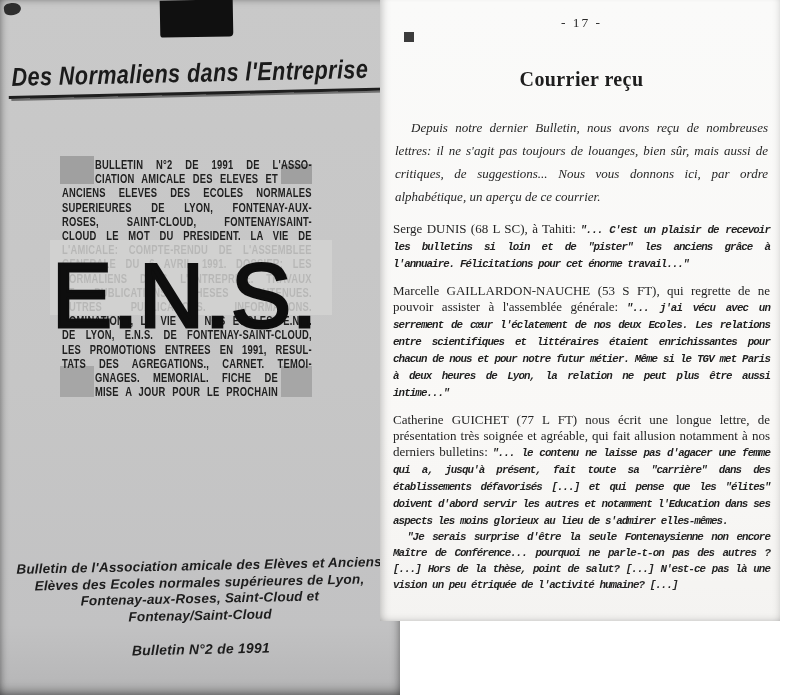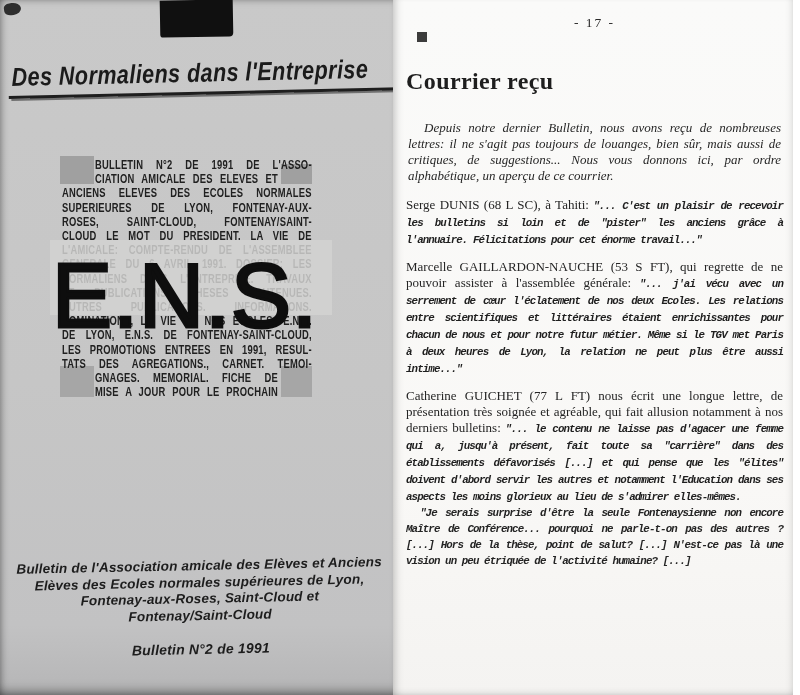--- a/index.html
+++ b/index.html
@@ -62,45 +62,45 @@
   }
   .lp-footer {
     position:absolute; left:0; top:558px; width:400px; text-align:center;
     transform:rotate(-1.2deg);
     font-weight:bold; font-style:italic; font-size:13.5px; line-height:16.5px;
     color:#1d1d1d; letter-spacing:0.2px;
   }
   .lp-footer .edition { margin-top:17px; font-size:14px; }
   
   .page-right {
-    position:absolute; left:393px; top:0; width:400px; height:695px;
+    position:absolute; left:380px; top:0; width:400px; height:621px;
     background:linear-gradient(180deg,#fafaf9 0%, #f9f8f6 70%, #f4f3f1 100%);
     box-shadow: inset 9px 0 10px -8px rgba(0,0,0,.28),
                 inset -6px 0 8px -7px rgba(0,0,0,.22),
                 inset 0 -7px 9px -8px rgba(0,0,0,.25);
     color:#232323;
   }
   .rp-inner { padding:15px 10px 0 13px; }
   .scan-dot {
     position:absolute; left:24px; top:32px; width:10px; height:10px;
     background:#3c3c3c;
   }
   .pageno {
     text-align:center; font-family:"Liberation Serif", serif;
     font-size:13.5px; letter-spacing:2px; color:#2a2a2a;
   }
   .heading {
-    margin:37px 0 0 0; 
-    font-family:"Liberation Serif", serif; font-weight:bold; font-size:24px;
+    margin:37px 0 0 0; text-align:center;
+    font-family:"Liberation Serif", serif; font-weight:bold; font-size:20px;
     letter-spacing:0.4px; color:#1e1e1e;
   }
   .intro {
     margin:25px 2px 0 2px; text-indent:16px;
     font-family:"Liberation Serif", serif; font-style:italic;
-    font-size:13px; line-height:16px; text-align:justify; color:#262626;
+    font-size:13px; line-height:23px; text-align:justify; color:#262626;
   }
   .letters { margin-top:13px; }
   .letter {
     margin:0 0 11px 0;
     font-family:"Liberation Serif", serif; font-size:13px; line-height:16px;
     text-align:justify; color:#242424;
   }
   .lq {
     font-family:"Liberation Mono", monospace; font-style:italic; font-weight:bold;
     font-size:10.8px; letter-spacing:-0.9px; color:#1f1f1f;

